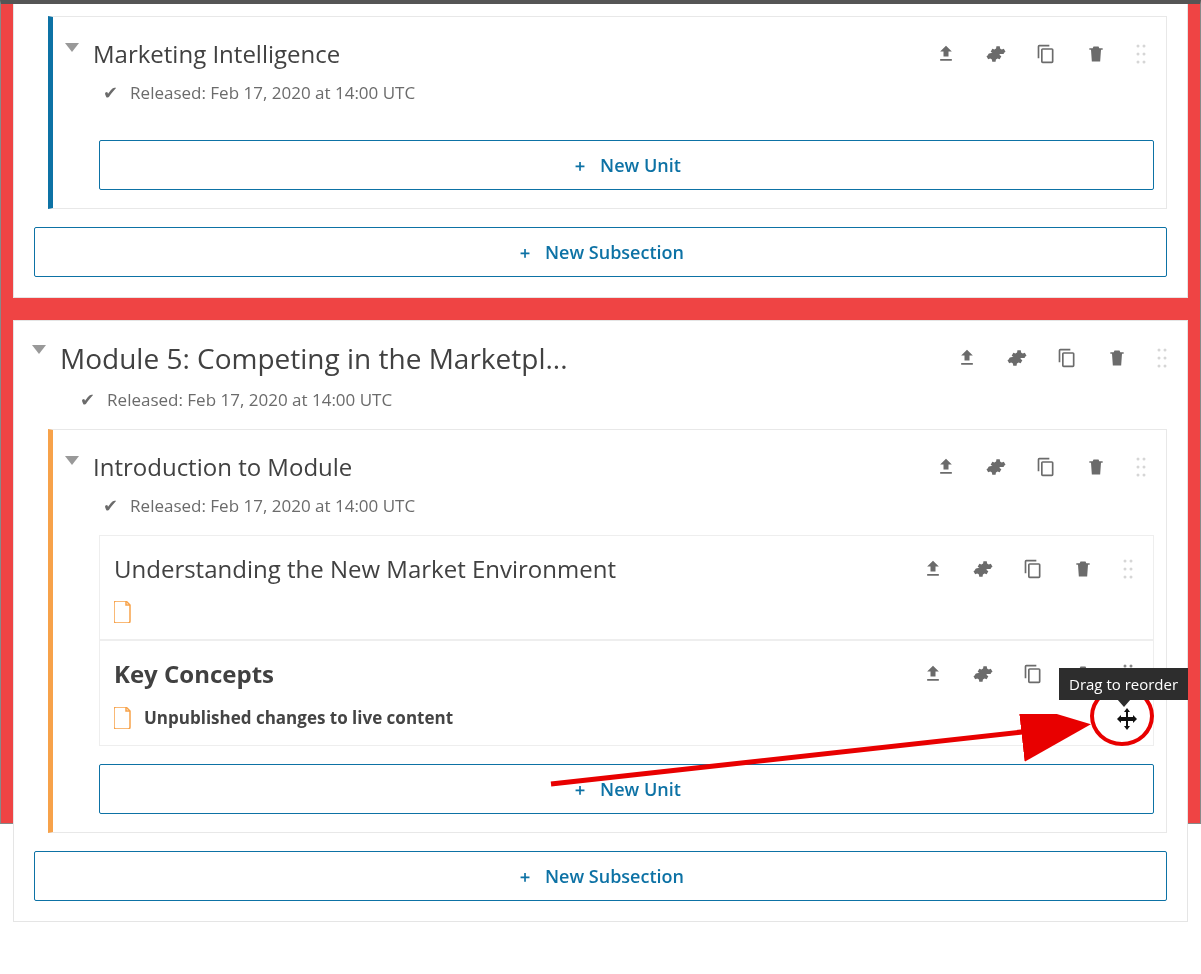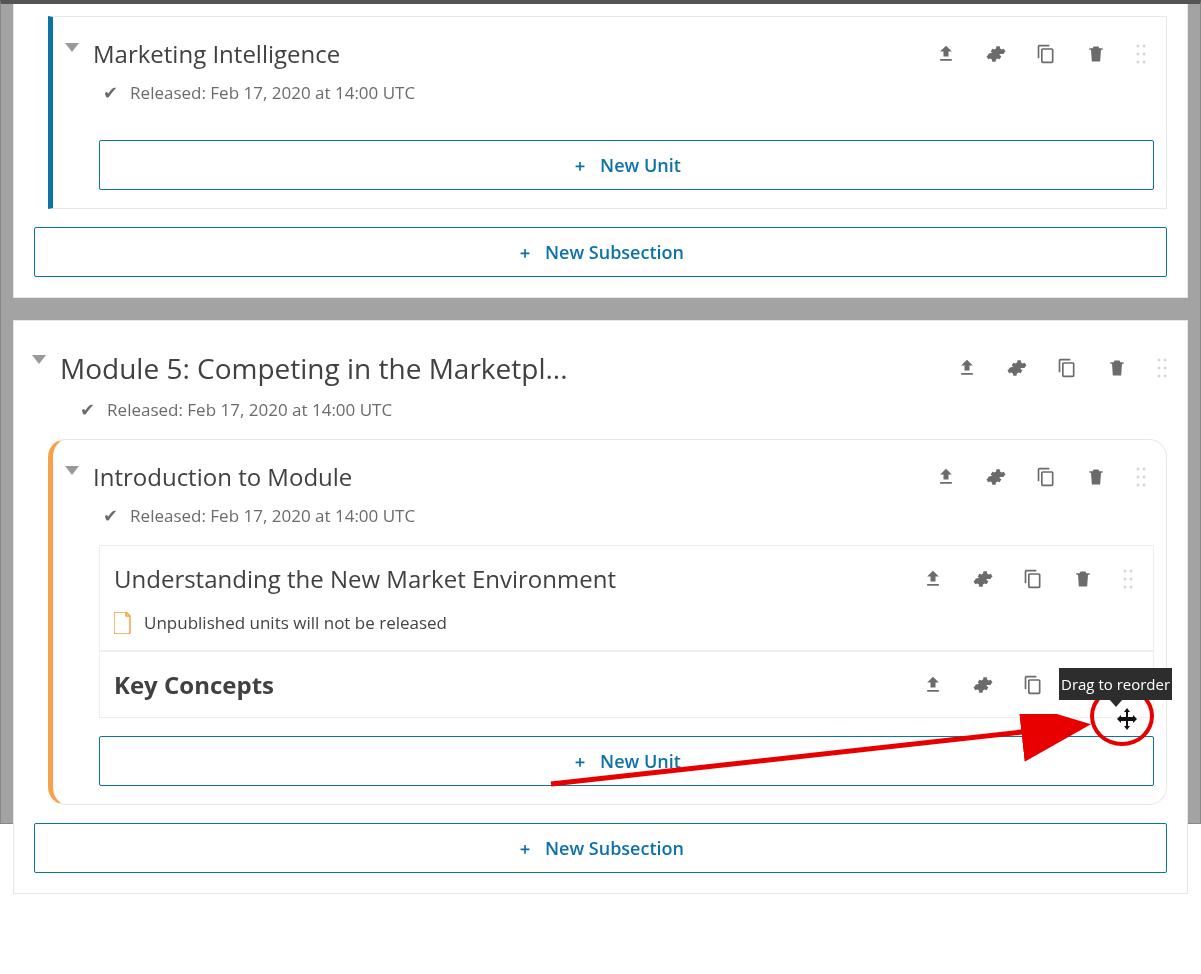--- a/index.html
+++ b/index.html
@@ -8,21 +8,21 @@
   background: #fff;
   color: #333;
   width: 1201px;
   height: 974px;
   position: relative;
   overflow: hidden;
 }
 .viewport {
   width: 1201px;
   height: 824px;
-  background: #a3a3a3;
+  background: #ef4444;
   border: 1px solid #888;
   border-top: 4px solid #555;
   position: relative;
 }
 .section-card {
   background: #fff;
   border: 1px solid #e5e5e5;
   margin: 0 12px 0 12px;
   position: relative;
 }
@@ -86,21 +86,21 @@
 }
 .icon svg { width: 20px; height: 20px; fill: #6b6b6b; }
 .drag-dots svg { width: 10px; height: 22px; }
 .subsection {
   border: 1px solid #e8e8e8;
   margin: 0 20px 18px 34px;
   border-left: 5px solid #0d72a5;
   padding-top: 14px;
   background: #fff;
 }
-.subsection.orange { border-left-color: #f7a24a; border-radius: 18px; }
+.subsection.orange { border-left-color: #f7a24a; }
 .subsection-header {
   display: flex;
   align-items: center;
   padding: 6px 20px 0 12px;
 }
 .subsection-header .title {
   font-size: 24px;
   color: #414141;
   flex: 1;
 }
@@ -151,21 +151,21 @@
 .add-unit { margin: 18px 12px 18px 46px; }
 .add-subsection { margin: 18px 20px 20px 20px; }
 .section-gap { height: 22px; }
 
 
 .tooltip {
   position: absolute;
   background: #2d2d2d;
   color: #fff;
   font-size: 15px;
-  padding: 6px 2px;
+  padding: 6px 10px;
   white-space: nowrap;
   z-index: 50;
 }
 .tooltip::after {
   content: "";
   position: absolute;
   width: 0; height: 0;
   border-left: 7px solid transparent;
   border-right: 7px solid transparent;
   border-top: 8px solid #2d2d2d;
@@ -257,21 +257,21 @@
       </div>
     </div>
     <div class="add-btn add-subsection">
       <span class="plus">＋</span>
       <span>New Subsection</span>
     </div>
   </div>
 
   <div class="section-gap"></div>
 
-  <div class="section-card" style="padding-top:10px;">
+  <div class="section-card" style="">
     <div class="section-header">
       <span class="caret"></span>
       <span class="title">Module 5: Competing in the Marketpl...</span>
       <div class="action-icons">
         <span class="icon">
             <svg viewBox="0 0 24 24">
               <path d="M5 18h14v2H5v-2zM12 2l7 7h-4v6h-6V9H5l7-7z"></path>
             </svg>
           </span>
         <span class="icon">
@@ -376,21 +376,20 @@
                   <circle cx="2" cy="19" r="1.5" fill="#d6d6d6"></circle>
                   <circle cx="8" cy="19" r="1.5" fill="#d6d6d6"></circle>
                 </svg></span>
           </div>
         </div>
         <div class="unit-warning">
           <span class="file-warn-icon"><svg viewBox="0 0 18 22">
                 <path d="M2 0h10l4 4v16a2 2 0 01-2 2H2a2 2 0 01-2-2V2a2 2 0 012-2z" fill="none" stroke="#f7a24a" stroke-width="1.5"></path>
                 <path d="M12 0v4h4" fill="none" stroke="#f7a24a" stroke-width="1.5"></path>
               </svg></span>
-          <span>Unpublished units will not be released</span>
         </div>
       </div>
 
       <div class="unit">
         <div class="unit-header">
           <span class="title">Key Concepts</span>
           <div class="action-icons">
             <span class="icon">
                 <svg viewBox="0 0 24 24">
                   <path d="M5 18h14v2H5v-2zM12 2l7 7h-4v6h-6V9H5l7-7z"></path>
@@ -414,20 +413,27 @@
             <span class="drag-dots" id="kc-drag"><svg viewBox="0 0 10 22">
                   <circle cx="2" cy="3" r="1.5" fill="#888"></circle>
                   <circle cx="8" cy="3" r="1.5" fill="#888"></circle>
                   <circle cx="2" cy="11" r="1.5" fill="#888"></circle>
                   <circle cx="8" cy="11" r="1.5" fill="#888"></circle>
                   <circle cx="2" cy="19" r="1.5" fill="#888"></circle>
                   <circle cx="8" cy="19" r="1.5" fill="#888"></circle>
                 </svg></span>
           </div>
         </div>
+        <div class="unit-warning">
+          <span class="file-warn-icon"><svg viewBox="0 0 18 22">
+                <path d="M2 0h10l4 4v16a2 2 0 01-2 2H2a2 2 0 01-2-2V2a2 2 0 012-2z" fill="none" stroke="#f7a24a" stroke-width="1.5"></path>
+                <path d="M12 0v4h4" fill="none" stroke="#f7a24a" stroke-width="1.5"></path>
+              </svg></span>
+          <span>Unpublished changes to live content</span>
+        </div>
       </div>
 
       <div class="add-btn add-unit">
         <span class="plus">＋</span>
         <span>New Unit</span>
       </div>
     </div>
 
     <div class="add-btn add-subsection">
       <span class="plus">＋</span>

